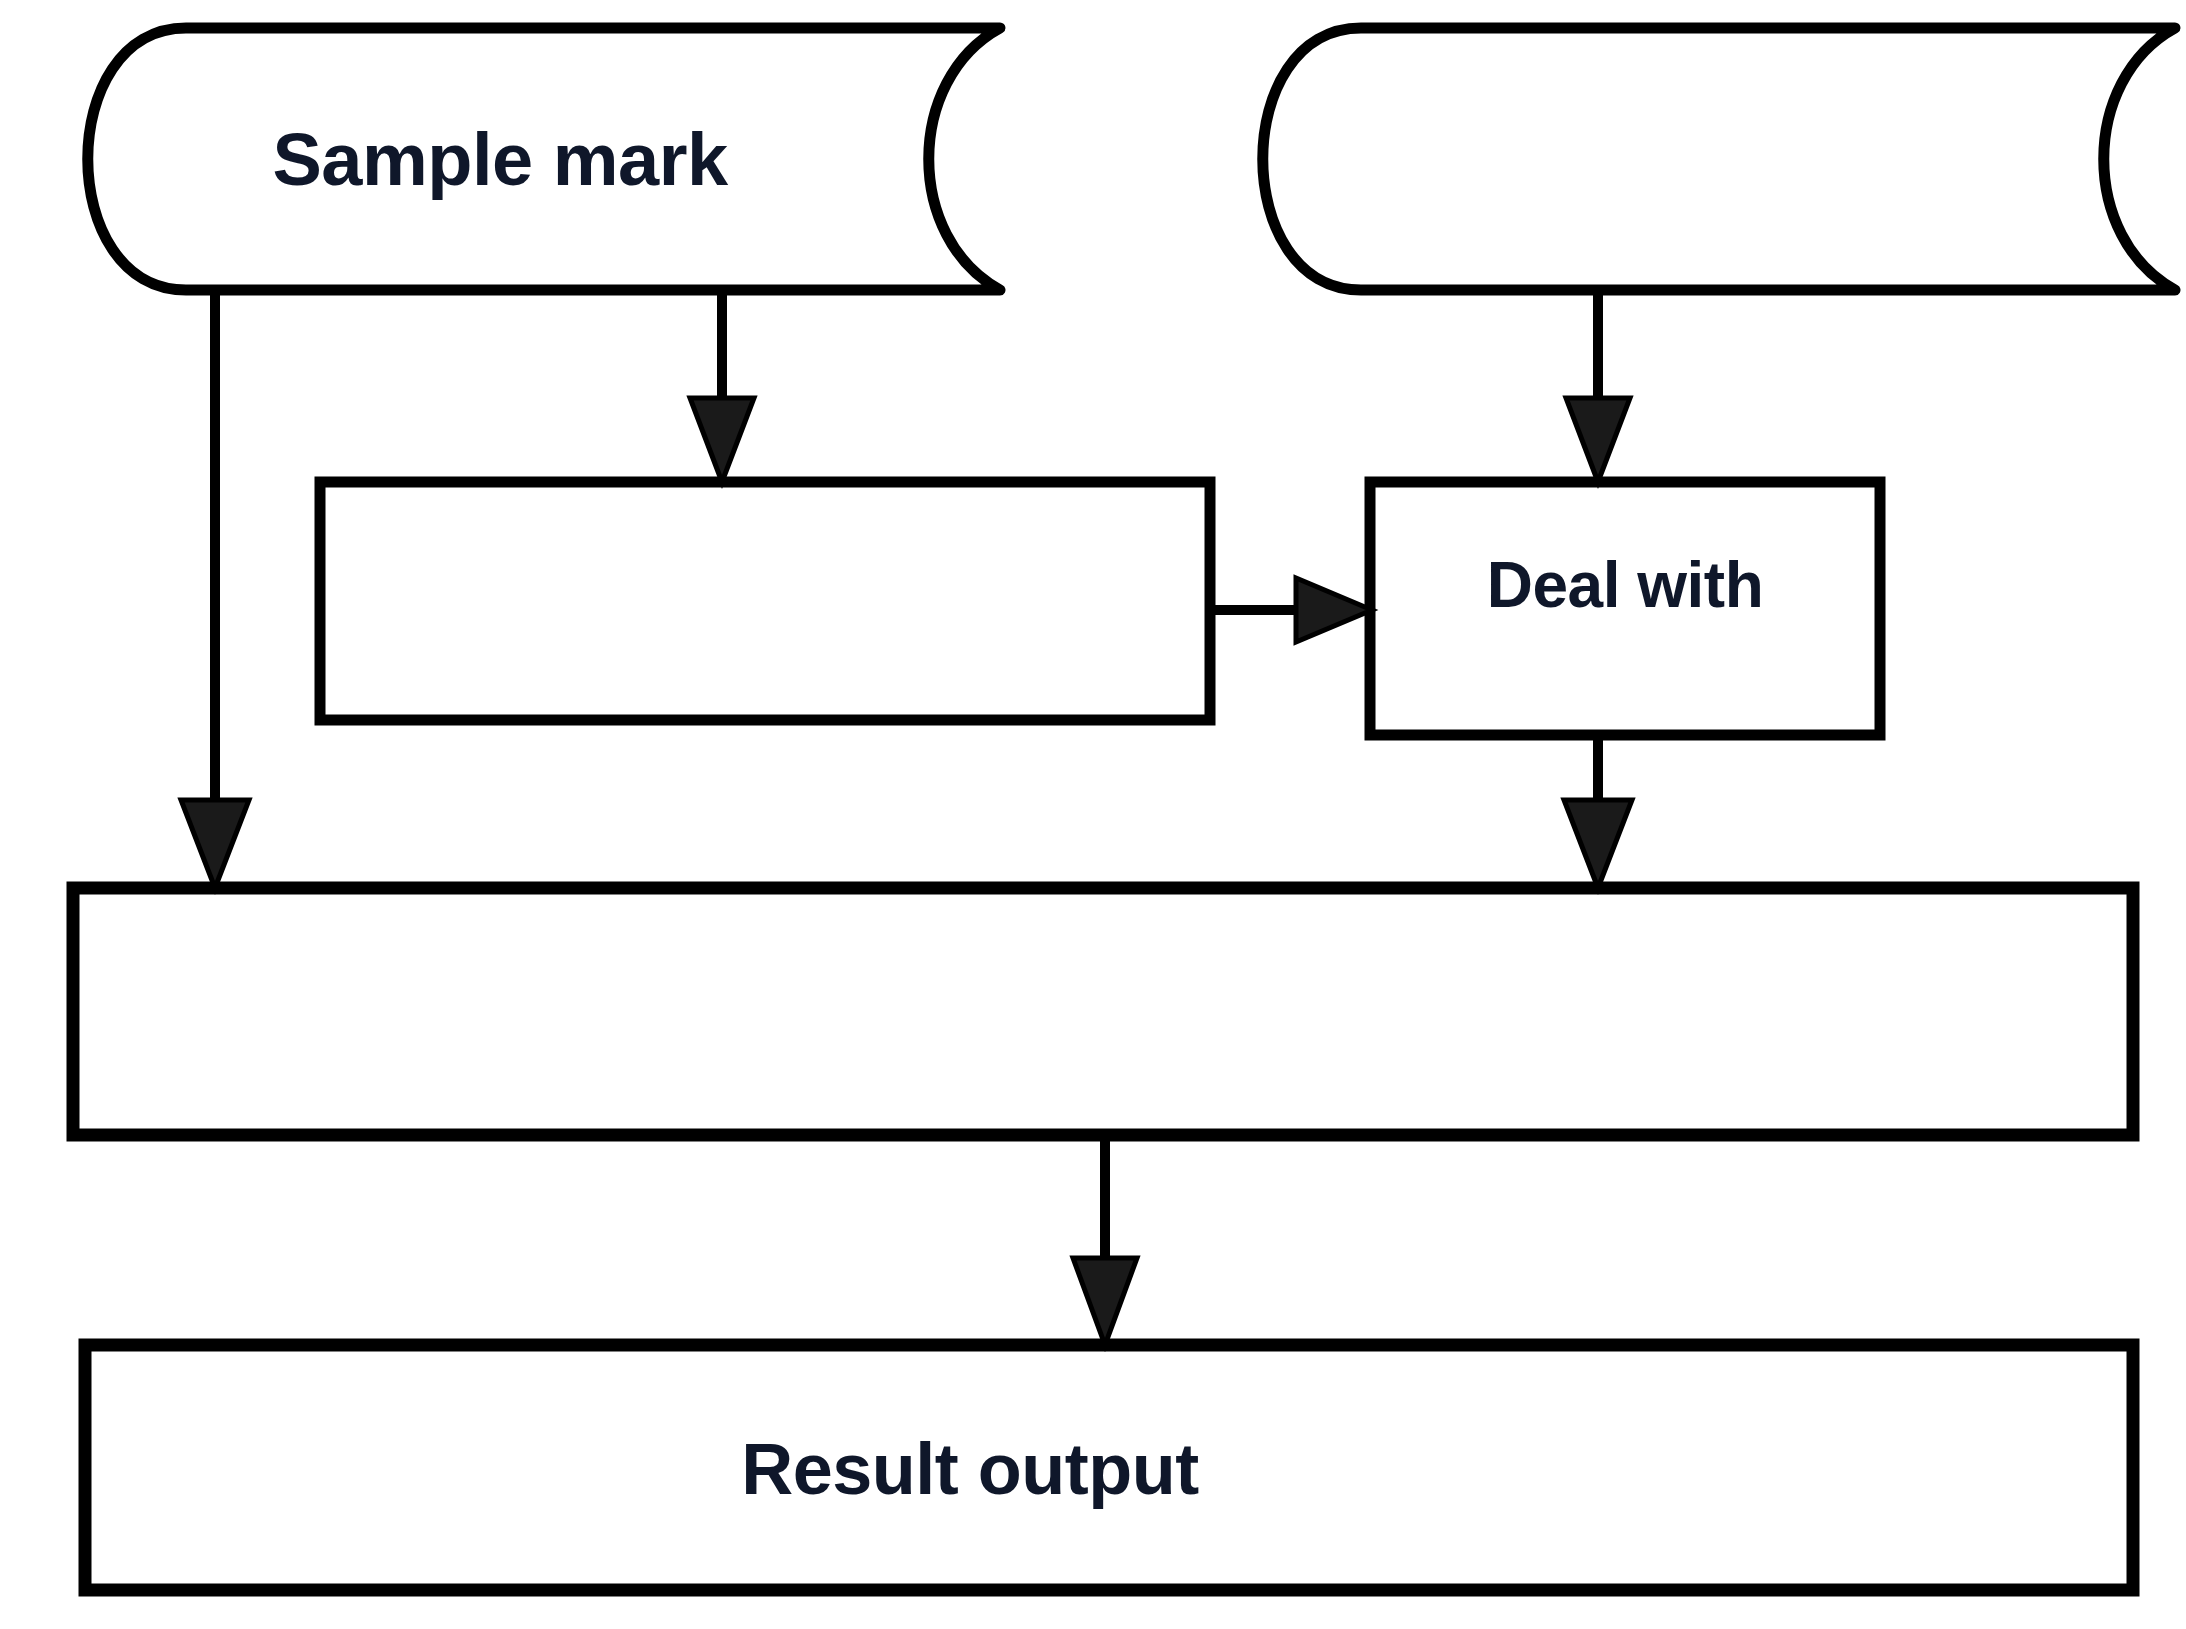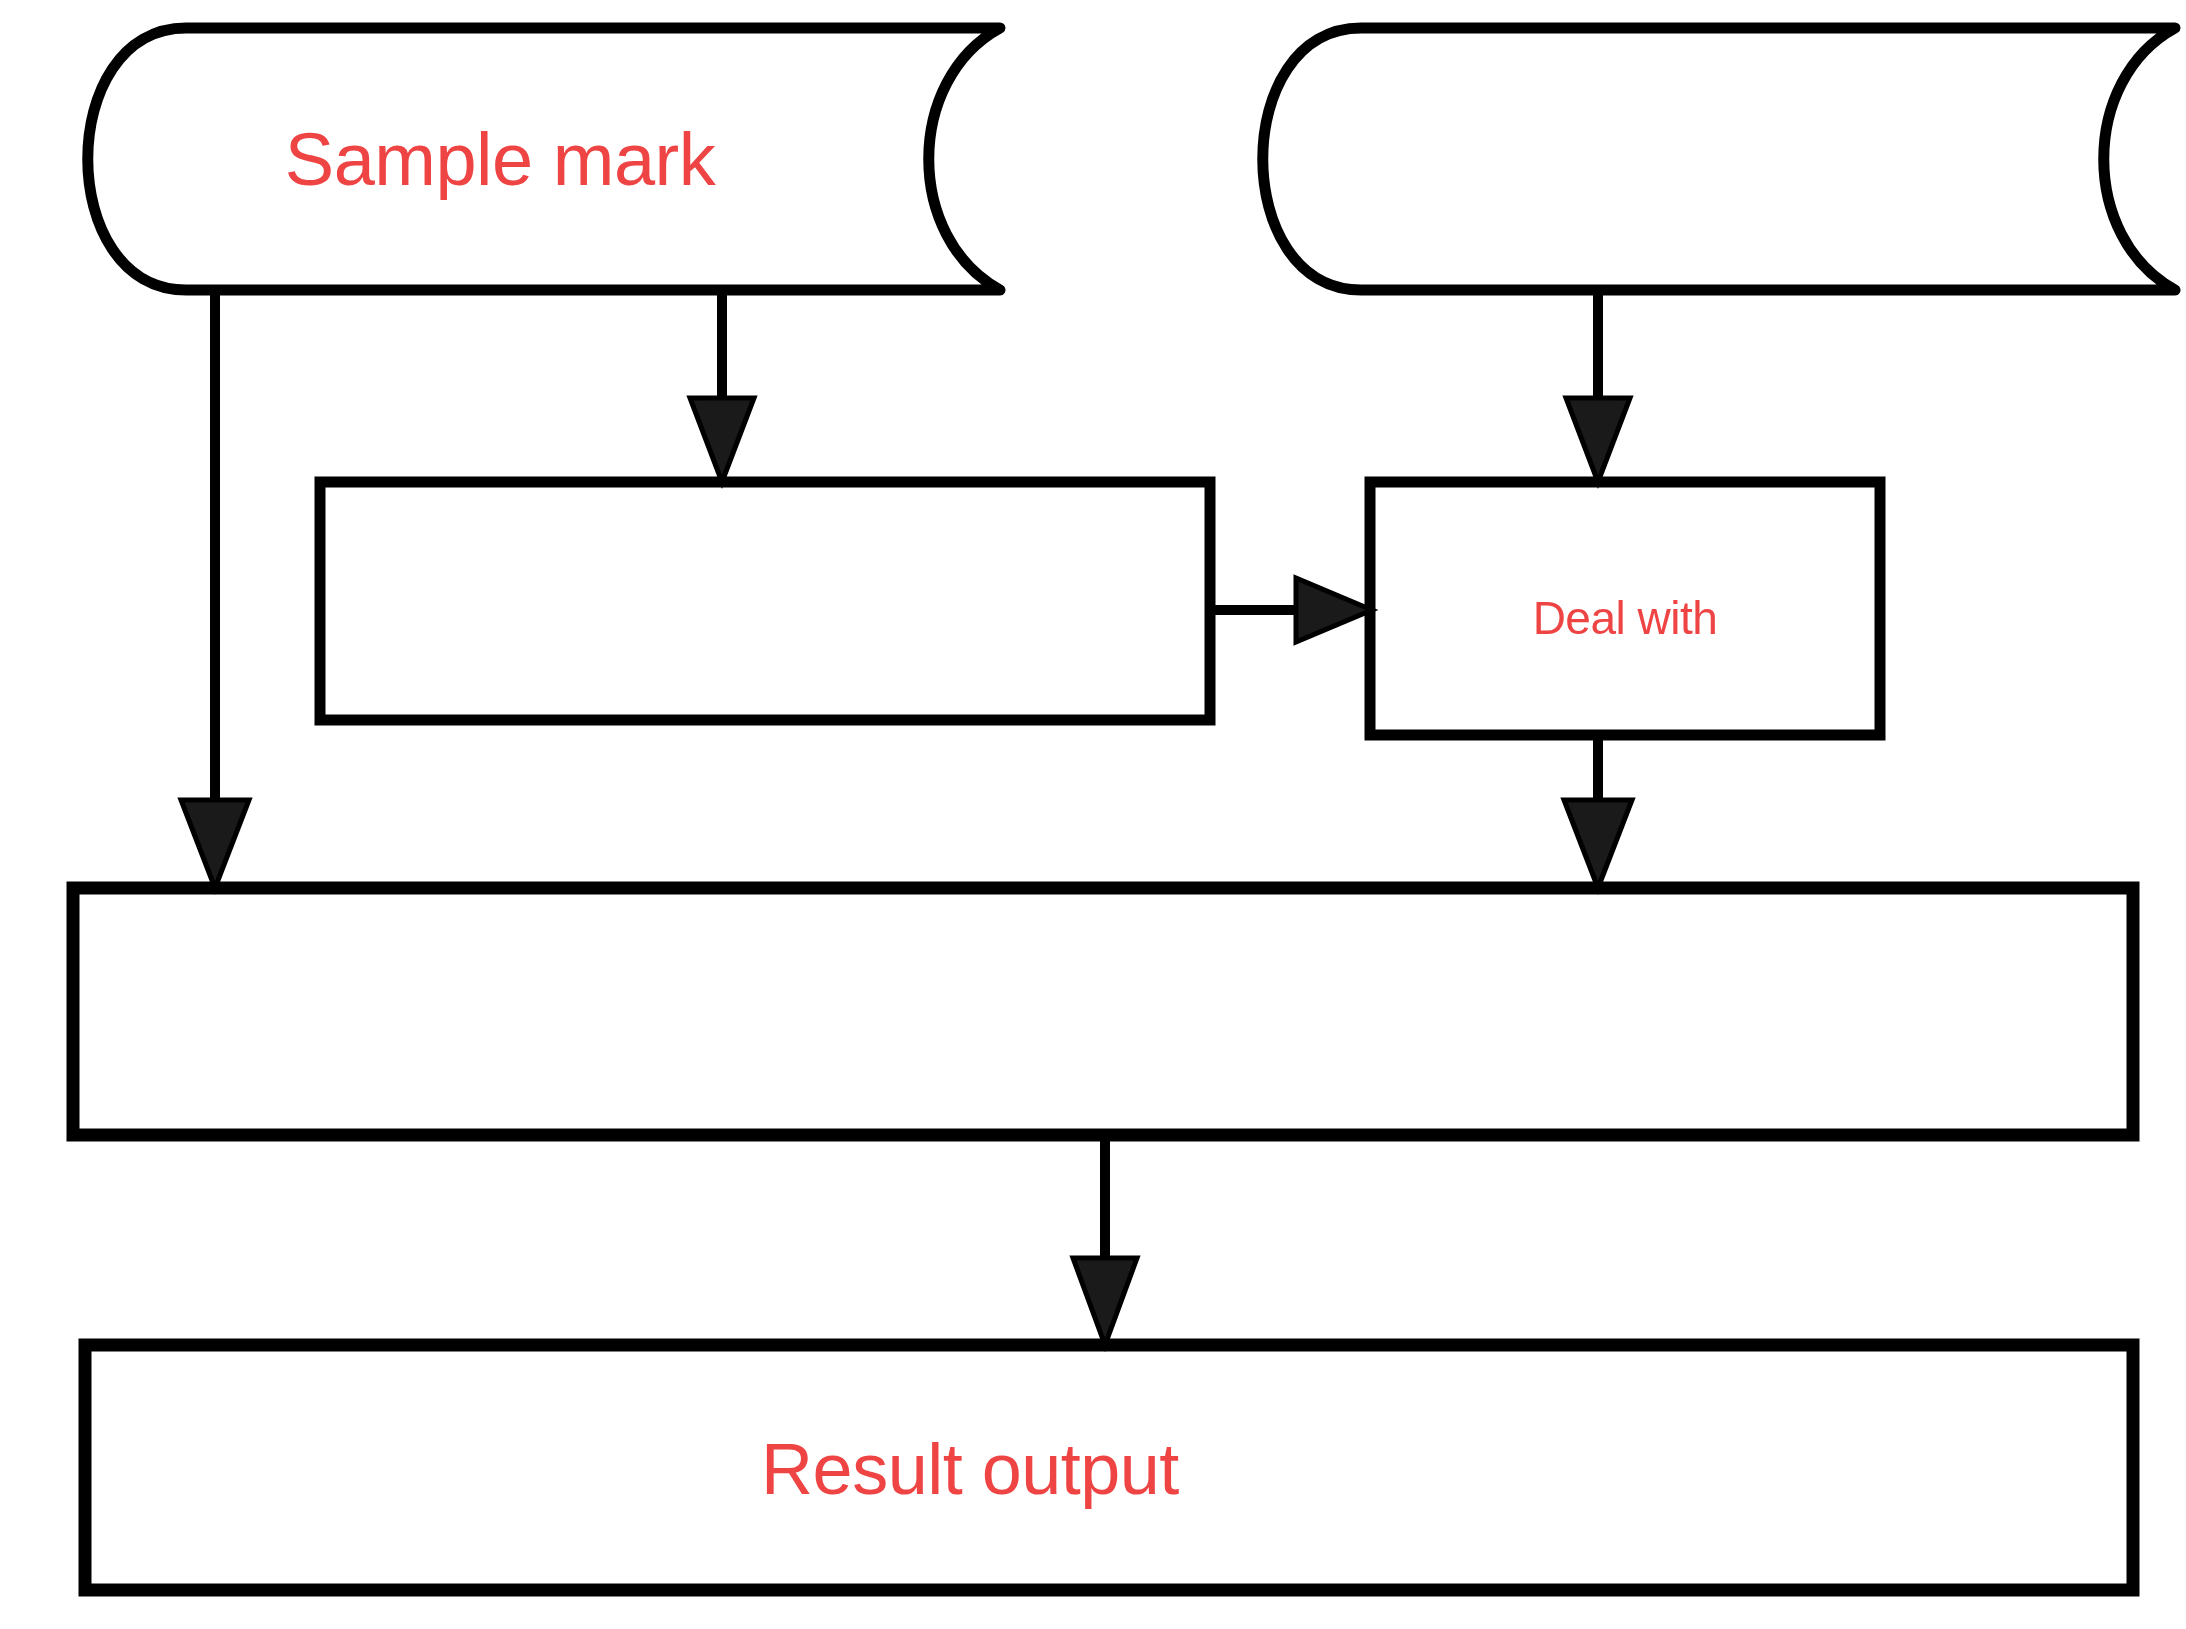--- a/index.html
+++ b/index.html
@@ -24,32 +24,32 @@
     top: 0;
     width: 2186px;
     height: 1629px;
   }
   .node-label {
     position: absolute;
     display: flex;
     align-items: center;
     justify-content: center;
     text-align: center;
-    color: #ef4444;
+    color: #0f172a;
     font-family: "Liberation Sans", sans-serif;
-    font-weight: 400;
+    font-weight: 700;
     line-height: 1.12;
     white-space: pre-line;
     pointer-events: none;
     letter-spacing: -0.5px;
   }
   .lbl-sample-mark   { left: 120px; top: 40px;   width: 760px;  height: 240px; font-size: 74px; }
   .lbl-no-sample     { left: 1300px; top: 40px;  width: 760px;  height: 240px; font-size: 74px; }
   .lbl-integrated    { left: 330px; top: 486px;  width: 870px;  height: 230px; font-size: 68px; }
-  .lbl-deal-with     { left: 1378px; top: 498px; width: 494px;  height: 242px; font-size: 46px; }
+  .lbl-deal-with     { left: 1378px; top: 465px; width: 494px;  height: 242px; font-size: 64px; }
   .lbl-unsupervised  { left: 80px;  top: 892px;  width: 2046px; height: 238px; font-size: 72px; }
   .lbl-result        { left: 92px;  top: 1350px; width: 1756px; height: 238px; font-size: 72px; }
 </style>
 </head>
 <body>
 
 <div id="canvas">
 
   <svg id="flow-svg" viewBox="0 0 2186 1629" xmlns="http://www.w3.org/2000/svg">
 

